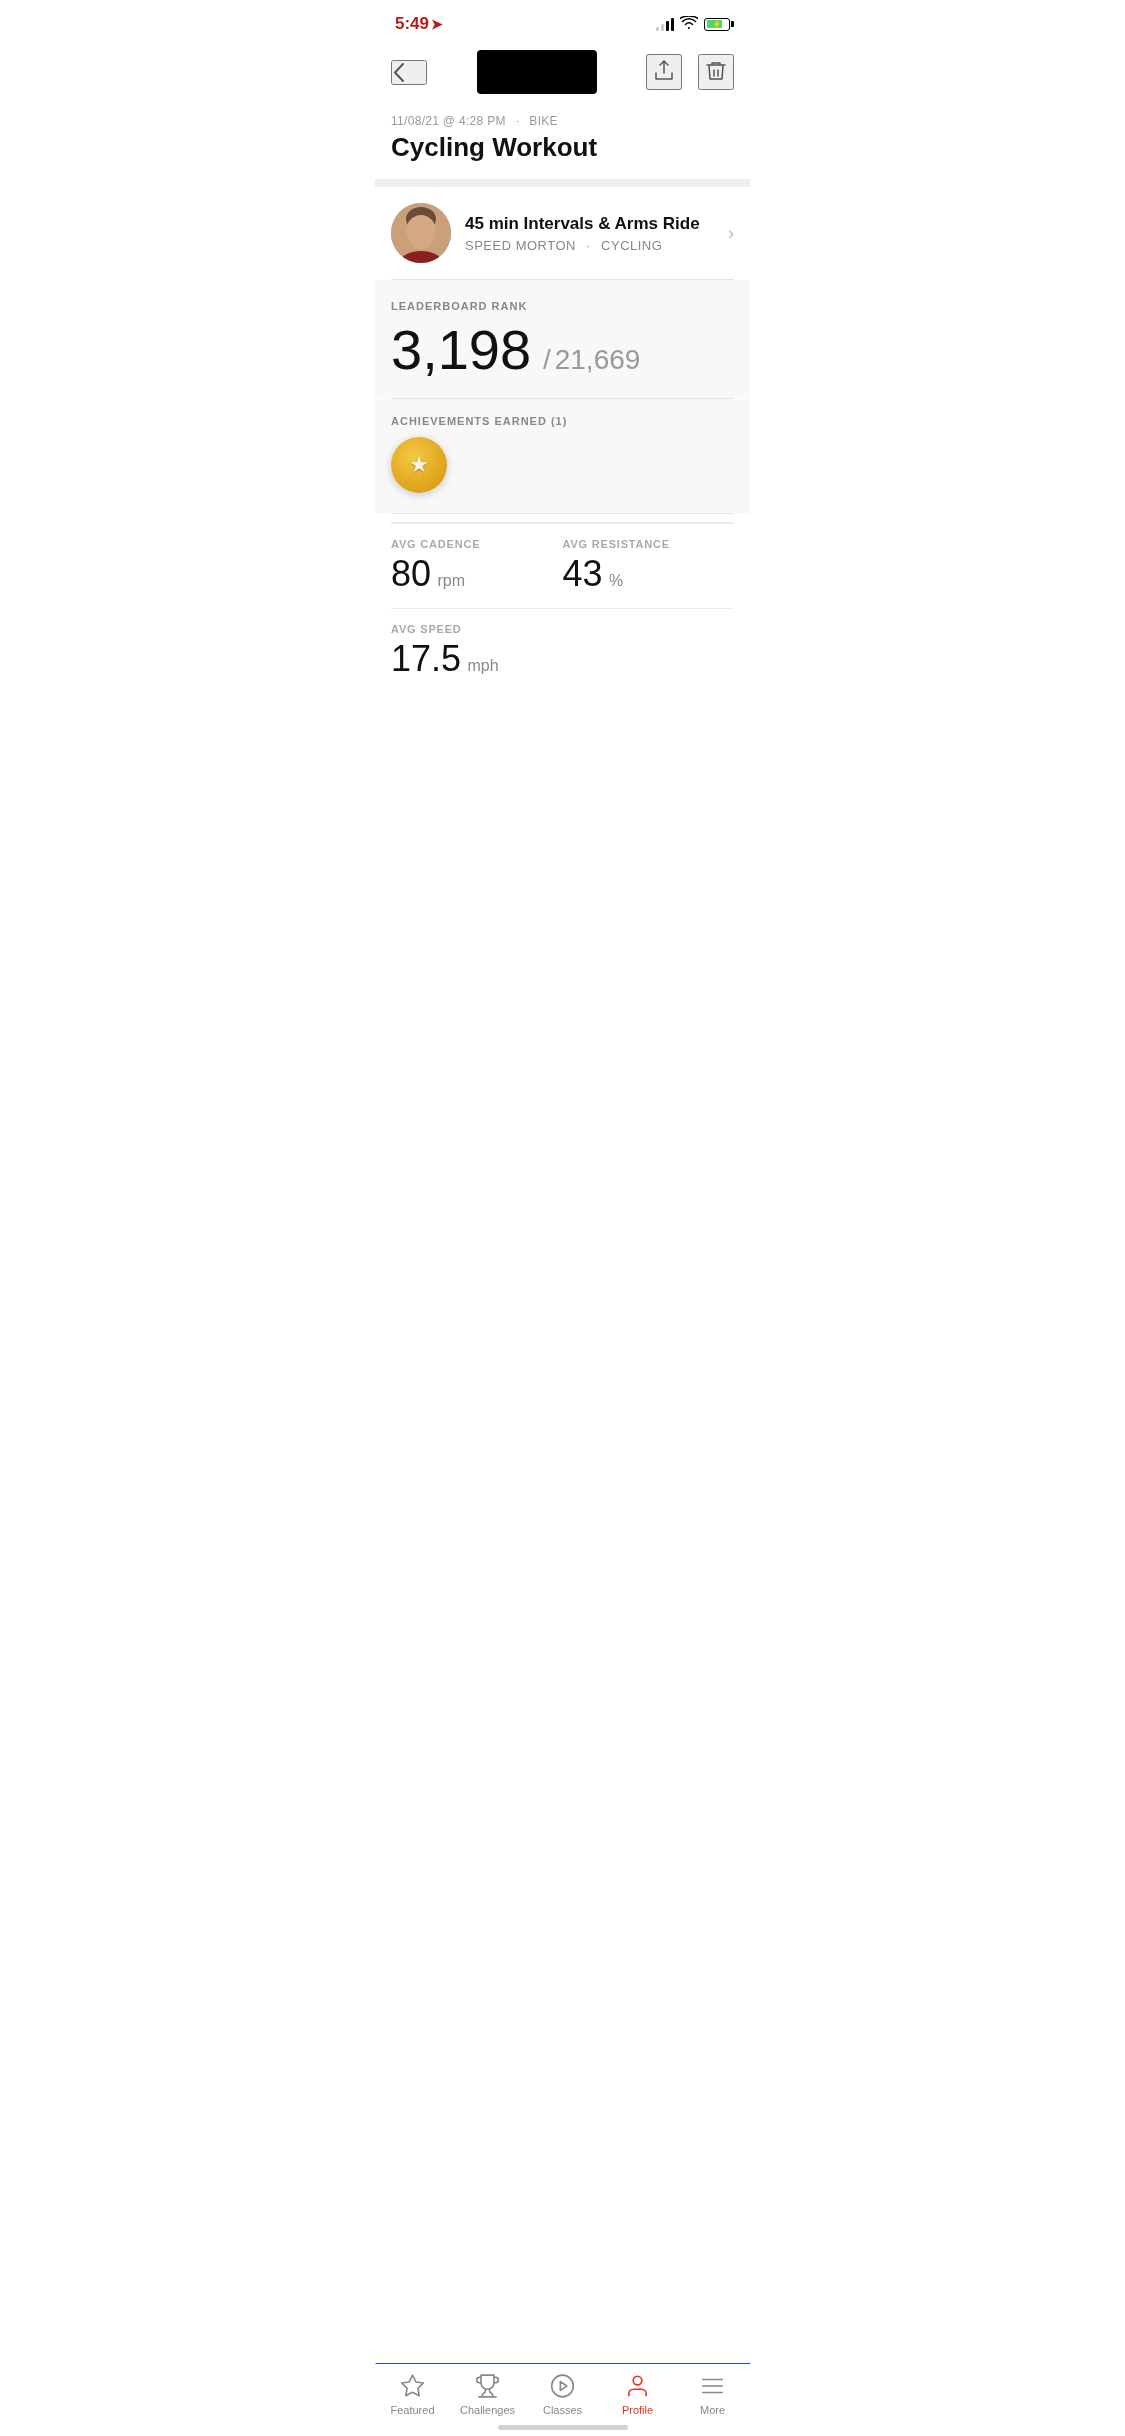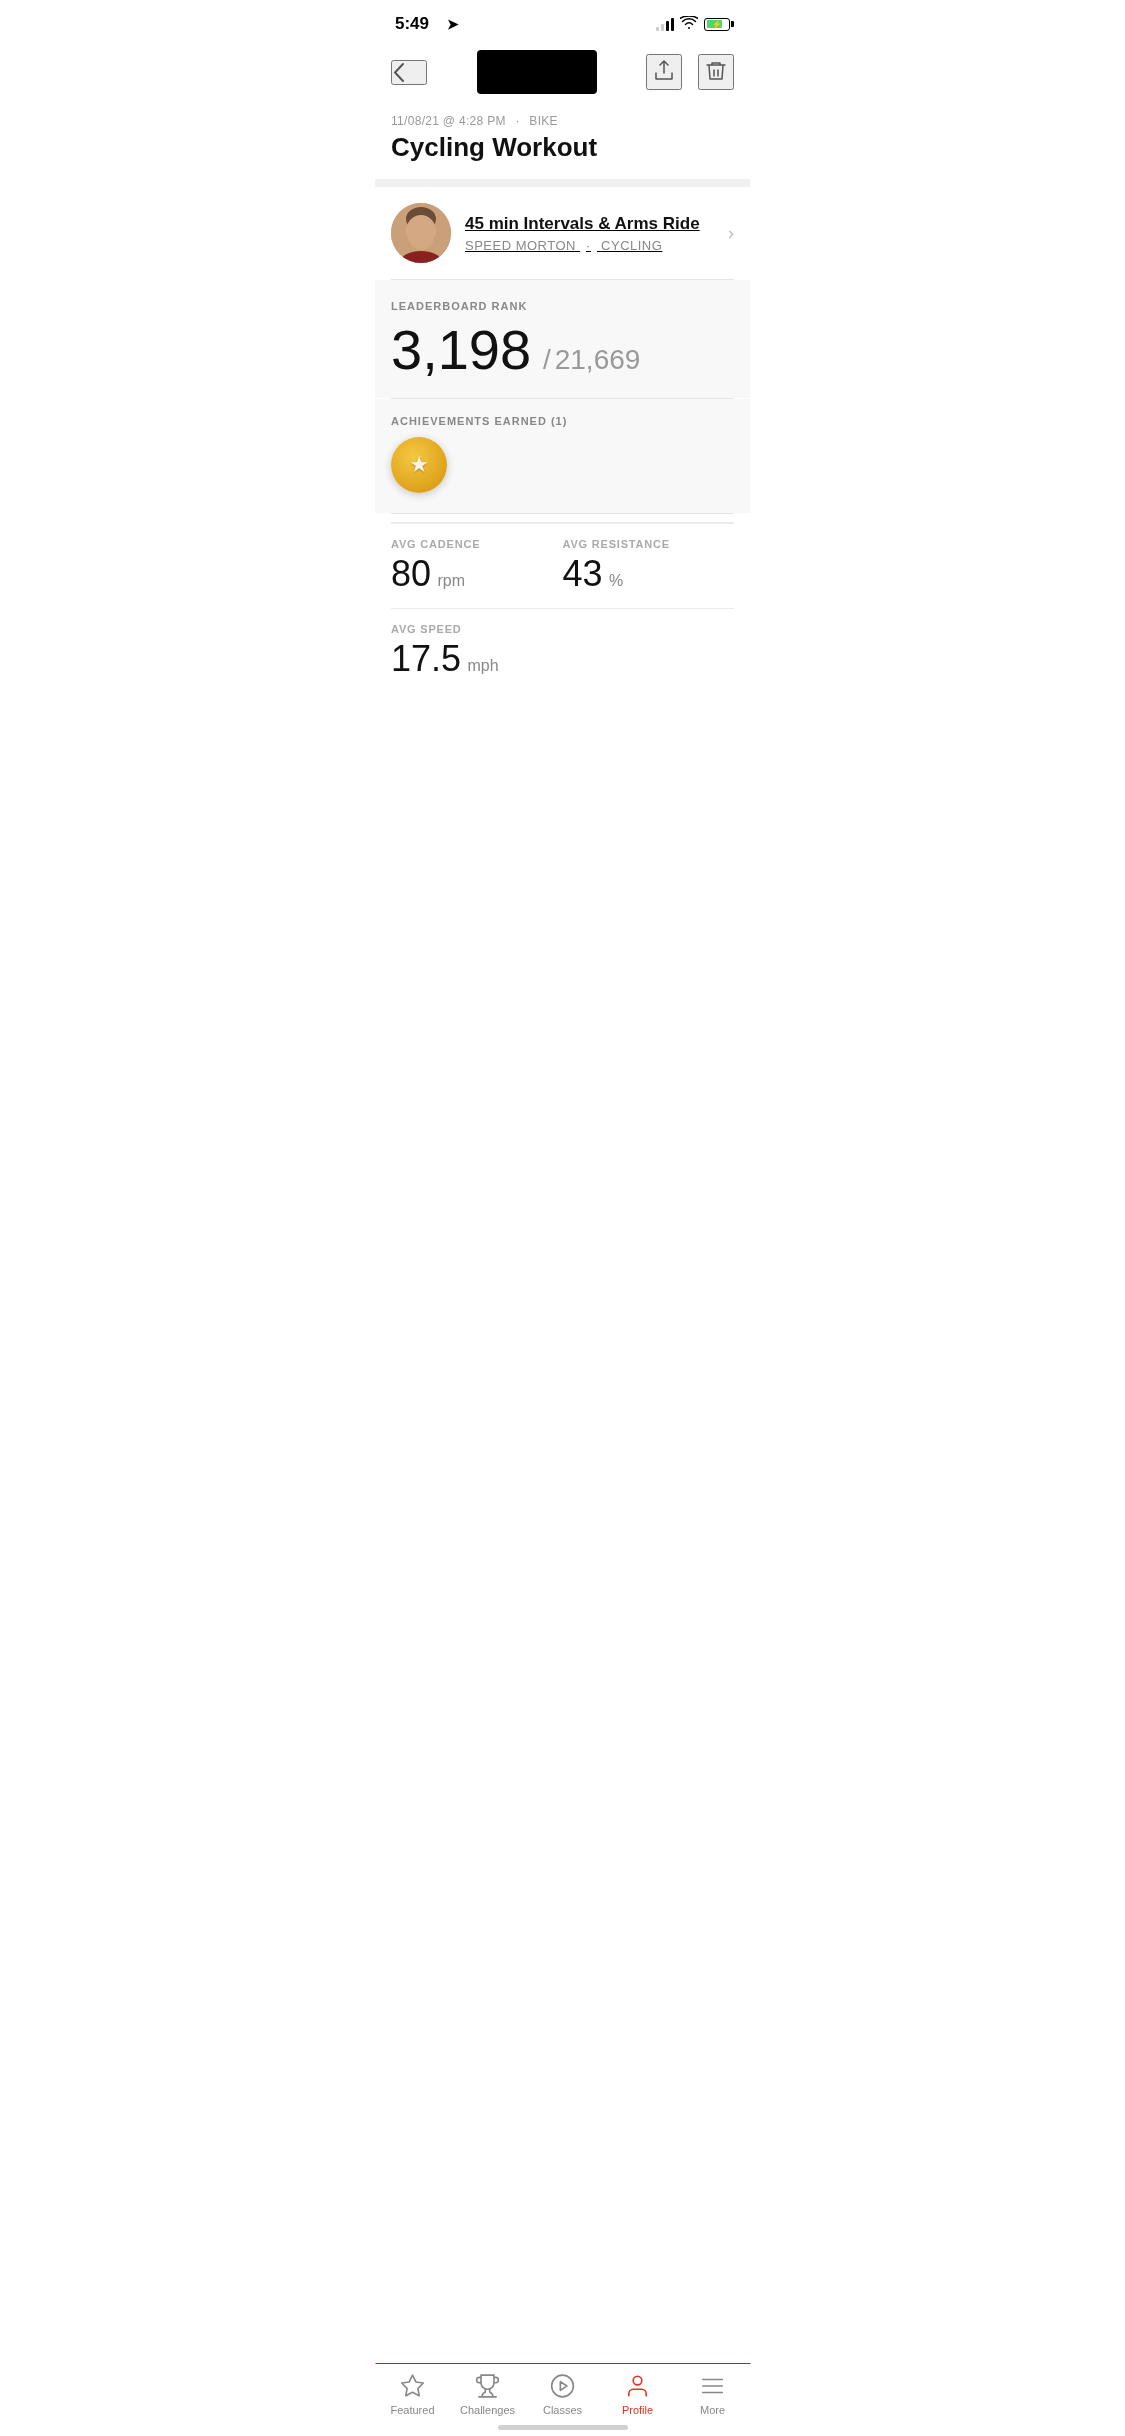--- a/index.html
+++ b/index.html
@@ -18,24 +18,24 @@
     .status-bar {
       display: flex;
       justify-content: space-between;
       align-items: center;
       padding: 14px 20px 8px;
       background: #fff;
     }
     .status-time {
       font-size: 17px;
       font-weight: 600;
-      color: #000000;
-      display: flex;
-      align-items: center;
-      gap: 16px;
+      color: #b91c1c;
+      display: flex;
+      align-items: center;
+      gap: 0;
     }
     .status-icons {
       display: flex;
       align-items: center;
       gap: 6px;
     }
     .signal-bars {
       display: flex;
       align-items: flex-end;
       gap: 2px;
@@ -201,21 +201,20 @@
       position: absolute;
       width: 30px;
       height: 32px;
       background: #d4a882;
       border-radius: 50%;
       top: 12px;
       left: 15px;
     }
     .instructor-info {
       flex: 1;
-      text-decoration: underline;
     }
     .instructor-class-name {
       font-size: 17px;
       font-weight: 600;
       color: #111;
       margin-bottom: 4px;
     }
     .instructor-sub {
       font-size: 13px;
       color: #888;

